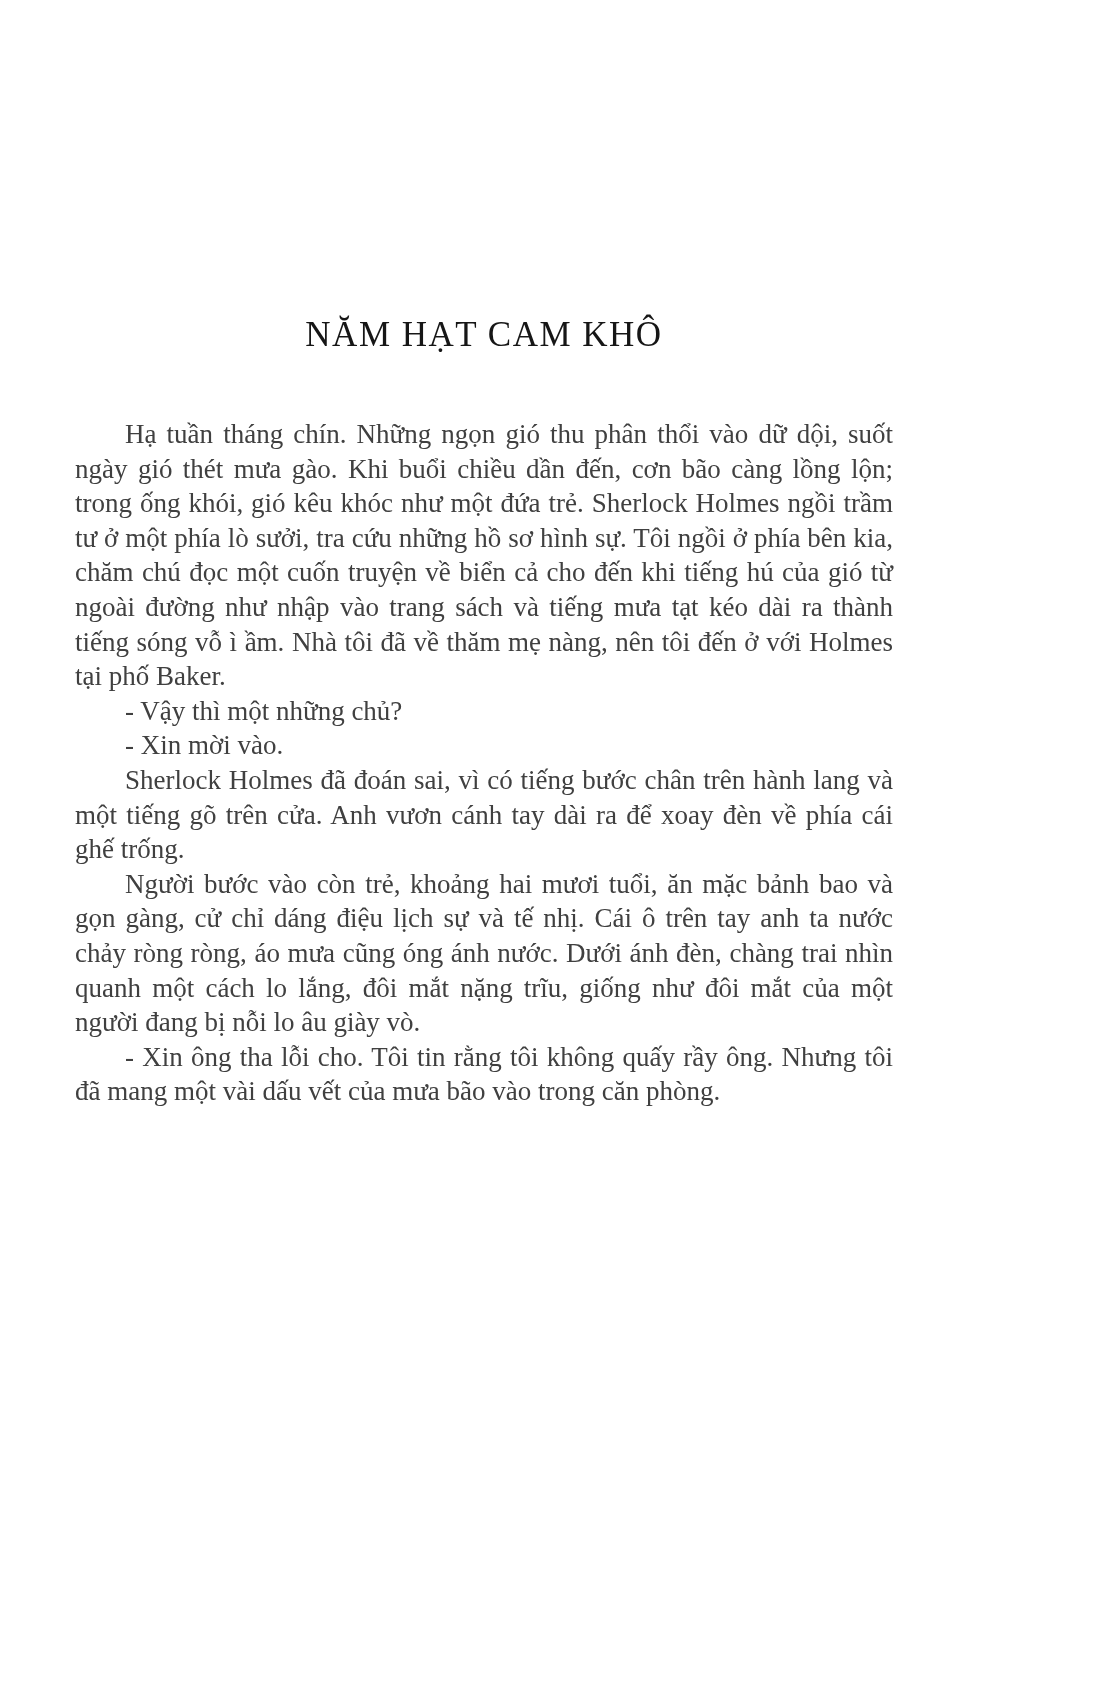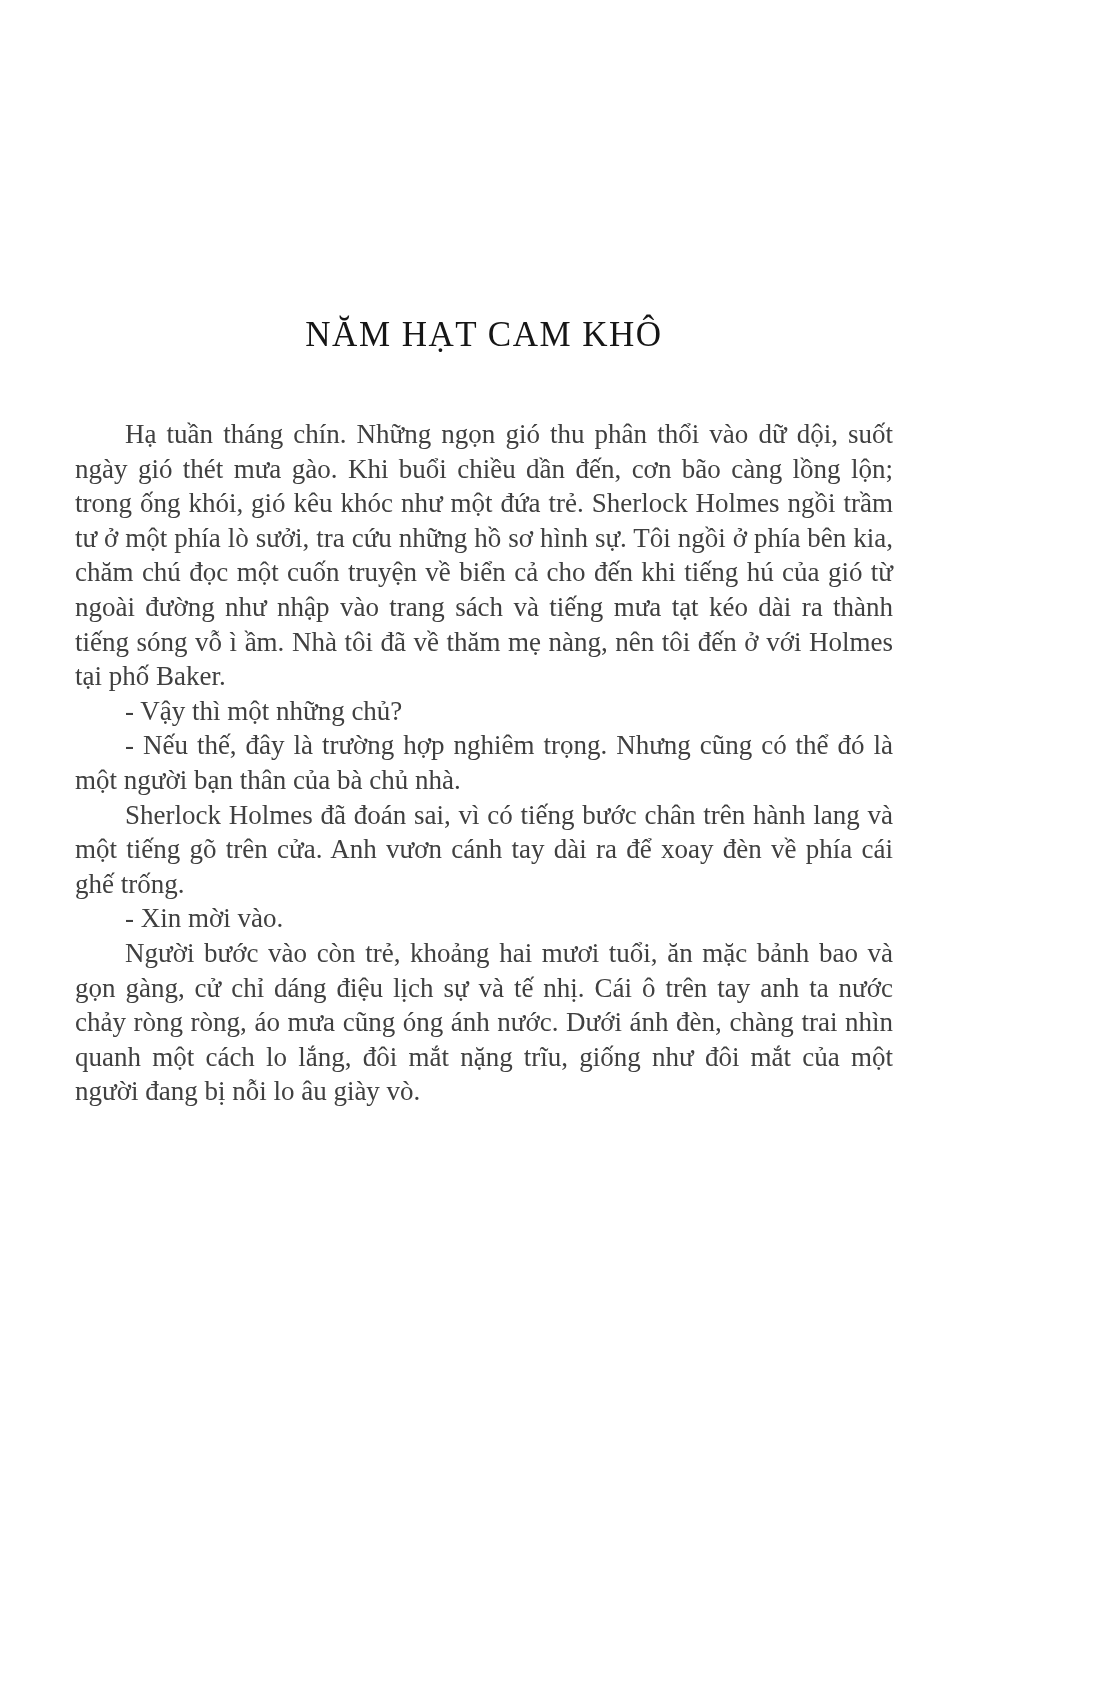--- a/index.html
+++ b/index.html
@@ -43,19 +43,19 @@
 </style>
 </head>
 <body>
 
 <div class="page">
   <div class="content">
     <h1 class="chapter-title">NĂM HẠT CAM KHÔ</h1>
     <div class="text-block">
       <p>Hạ tuần tháng chín. Những ngọn gió thu phân thổi vào dữ dội, suốt ngày gió thét mưa gào. Khi buổi chiều dần đến, cơn bão càng lồng lộn; trong ống khói, gió kêu khóc như một đứa trẻ. Sherlock Holmes ngồi trầm tư ở một phía lò sưởi, tra cứu những hồ sơ hình sự. Tôi ngồi ở phía bên kia, chăm chú đọc một cuốn truyện về biển cả cho đến khi tiếng hú của gió từ ngoài đường như nhập vào trang sách và tiếng mưa tạt kéo dài ra thành tiếng sóng vỗ ì ầm. Nhà tôi đã về thăm mẹ nàng, nên tôi đến ở với Holmes tại phố Baker.</p>
       <p>- Vậy thì một những chủ?</p>
-      <p>- Nếu thế, đây là trường hợp nghiêm trọng. Nhưng cũng có thể đó là một người bạn thân của bà chủ nhà.</p>
+      <p>- Xin mời vào.</p>
       <p>Sherlock Holmes đã đoán sai, vì có tiếng bước chân trên hành lang và một tiếng gõ trên cửa. Anh vươn cánh tay dài ra để xoay đèn về phía cái ghế trống.</p>
-      <p>- Xin mời vào.</p>
       <p>Người bước vào còn trẻ, khoảng hai mươi tuổi, ăn mặc bảnh bao và gọn gàng, cử chỉ dáng điệu lịch sự và tế nhị. Cái ô trên tay anh ta nước chảy ròng ròng, áo mưa cũng óng ánh nước. Dưới ánh đèn, chàng trai nhìn quanh một cách lo lắng, đôi mắt nặng trĩu, giống như đôi mắt của một người đang bị nỗi lo âu giày vò.</p>
+      <p>- Xin ông tha lỗi cho. Tôi tin rằng tôi không quấy rầy ông. Nhưng tôi đã mang một vài dấu vết của mưa bão vào trong căn phòng.</p>
     </div>
   </div>
 </div>
 
 </body></html>

